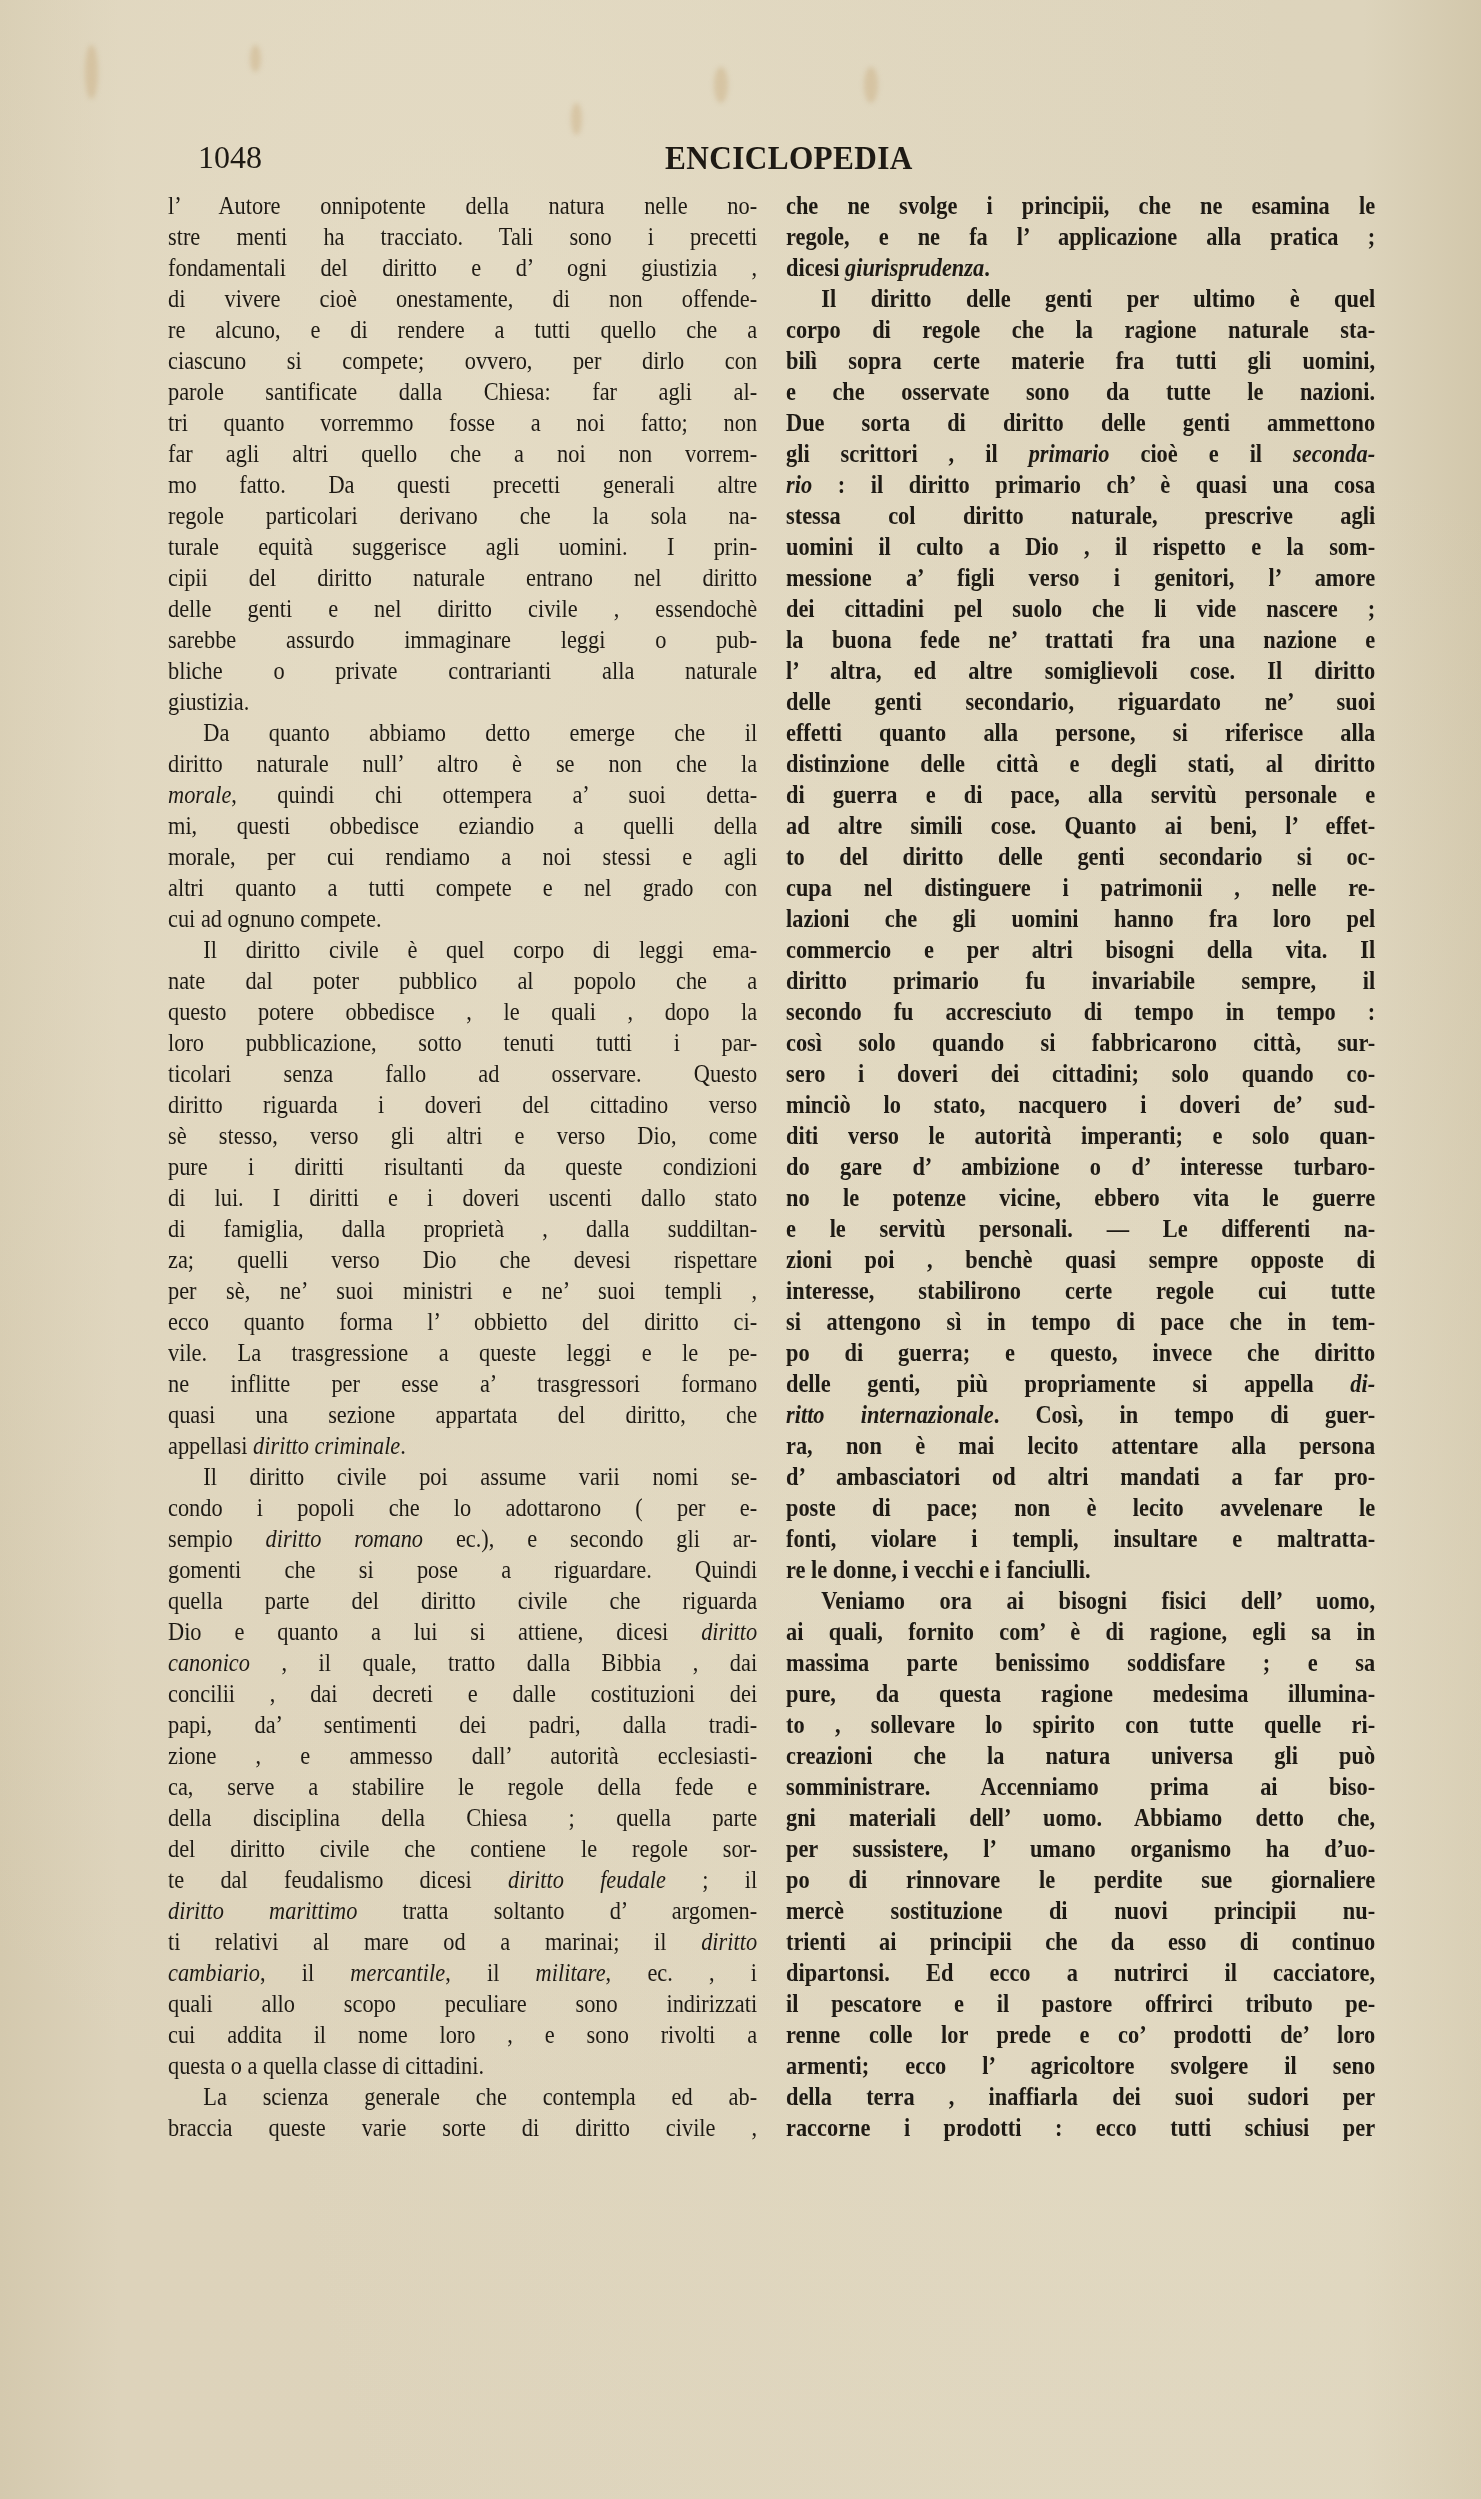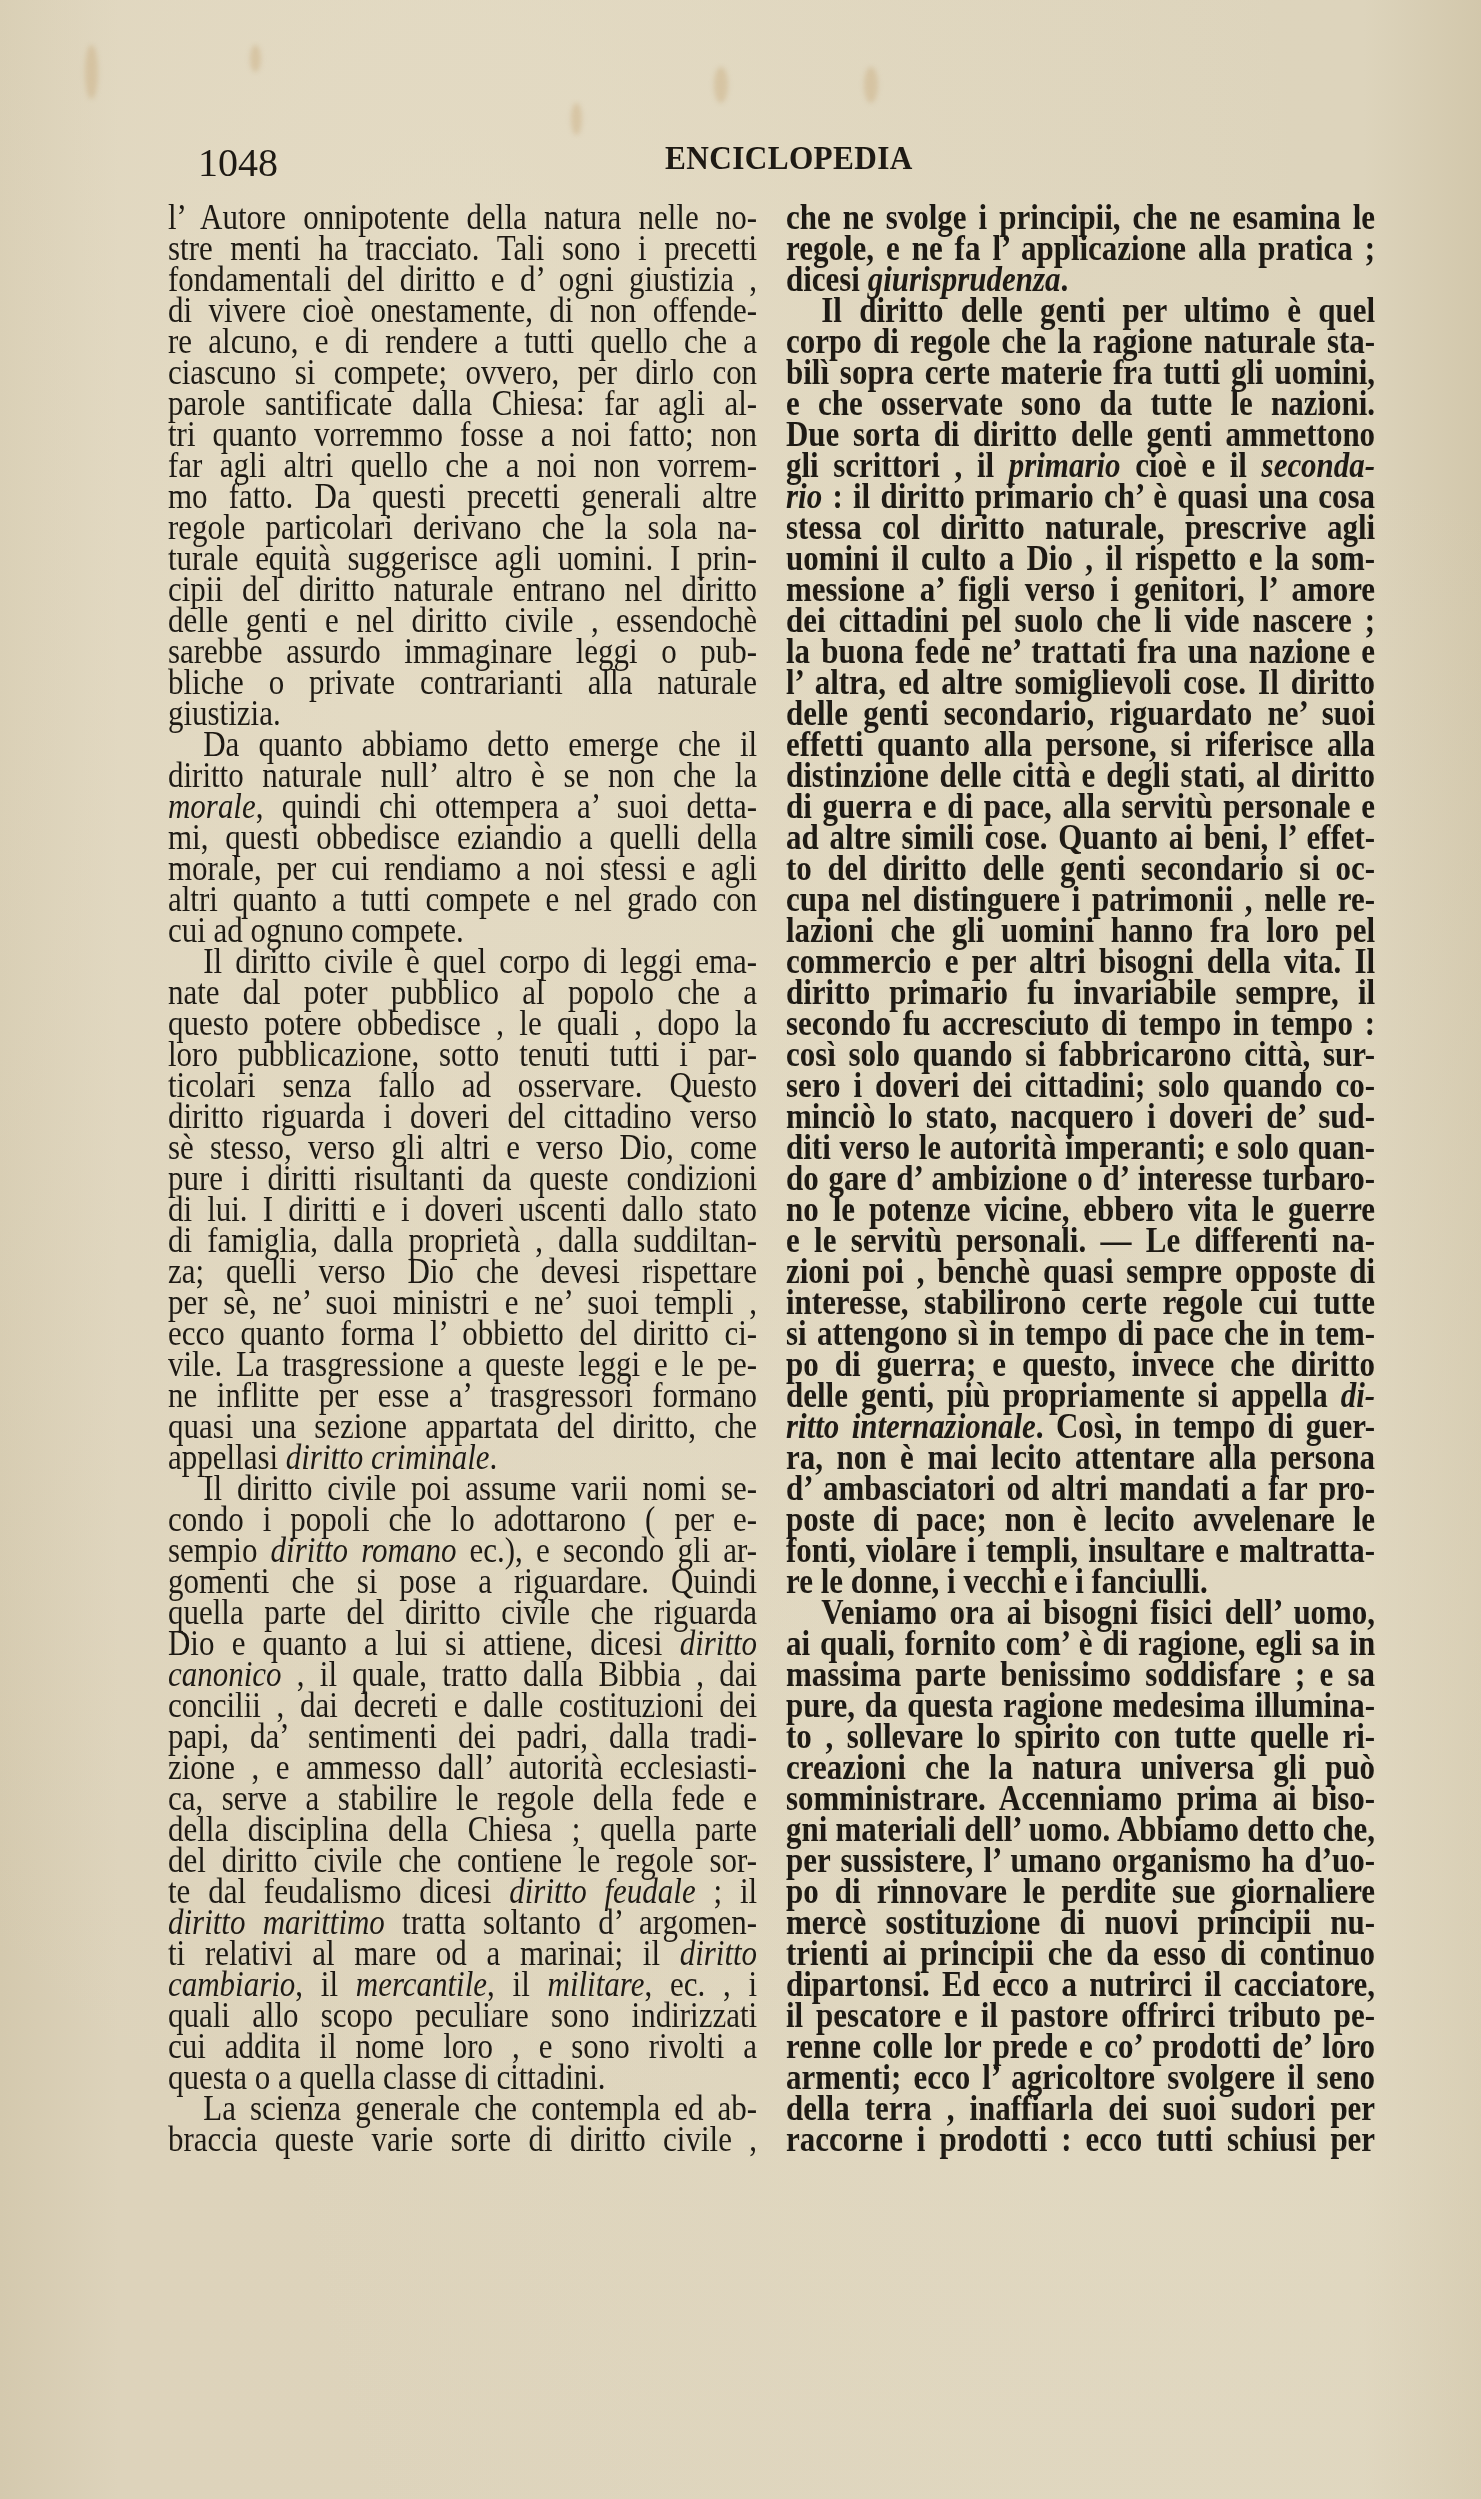--- a/index.html
+++ b/index.html
@@ -27,38 +27,38 @@
   .stain {
     position: absolute;
     border-radius: 50%;
     background: rgba(196,160,110,0.35);
     filter: blur(2.7px);
   }
   .page-number {
     position: absolute;
     left: 198px;
     top: 139px;
-    font-size: 40px;
+    font-size: 32px;
     letter-spacing: 0px;
   }
   .running-head {
     position: absolute;
     left: 665px;
     top: 139px;
     font-size: 34px;
     font-weight: bold;
     letter-spacing: 0.4px;
     transform: scaleX(0.92);
     transform-origin: left top;
   }
   .column {
     position: absolute;
-    top: 202px;
+    top: 190px;
     width: 589px;
-    font-size: 36px;
+    font-size: 26px;
     line-height: 31px;
   }
   .col-left { left: 168px; }
   .col-right { left: 786px; font-weight: bold; }
   .line {
     display: block;
     white-space: nowrap;
     text-align: justify;
     text-align-last: justify;
     height: 31px;

